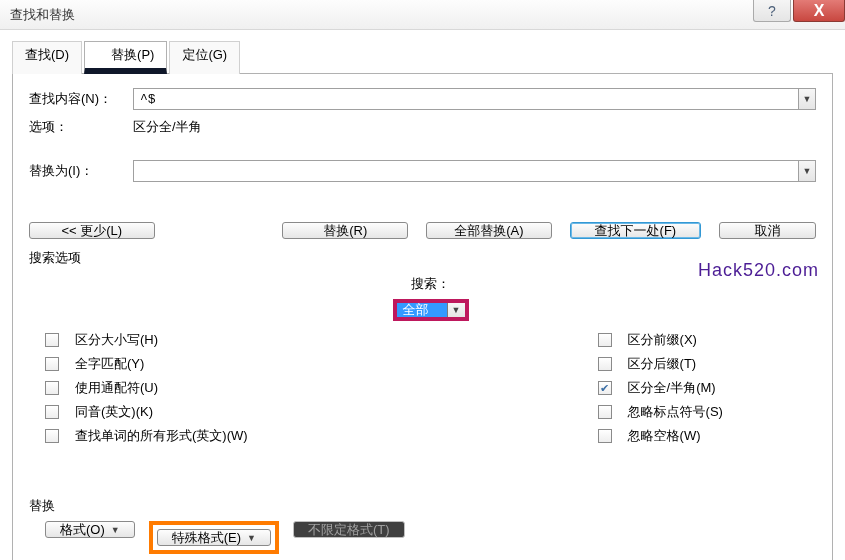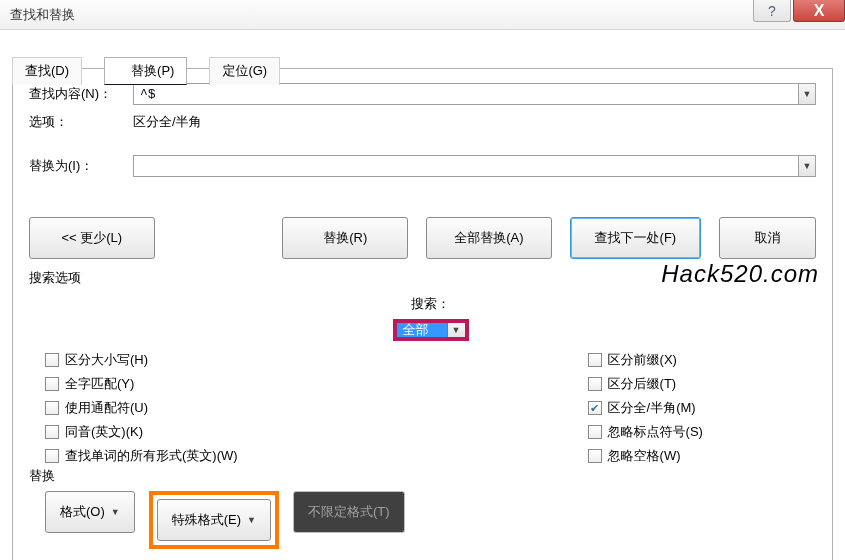--- a/index.html
+++ b/index.html
@@ -6,60 +6,60 @@
 body { background: #fff; width: 845px; height: 560px; overflow: hidden; }
 
 .titlebar { height: 30px; background: linear-gradient(to bottom, #fdfdfd, #f0f0f0); border-bottom: 1px solid #d8d8d8; display: flex; align-items: center; padding-left: 10px; position: relative; }
 .titlebar .title { color: #333; }
 .titlebar .btns { position: absolute; right: 0; top: 0; display: flex; }
 .titlebar .help-btn { width: 38px; height: 22px; background: linear-gradient(to bottom, #f5f5f5, #e5e5e5); border: 1px solid #aaa; border-top: none; border-radius: 0 0 3px 3px; margin-right: 2px; display: flex; align-items: center; justify-content: center; color: #4c607a; font-size: 14px; }
 .titlebar .close-btn { width: 52px; height: 22px; background: linear-gradient(to bottom, #e37b76, #c84740); border: 1px solid #8b3a34; border-top: none; border-radius: 0 0 3px 3px; display: flex; align-items: center; justify-content: center; color: #fff; font-size: 16px; font-weight: bold; }
 
 .dialog-body { padding: 10px 12px; }
 
-.tabs { display: flex; position: relative; top: 17px; z-index: 2; gap: 20px; }
+.tabs { display: flex; position: relative; top: 1px; z-index: 2; }
 .tab { border: 1px solid #b1b1b1; border-bottom: none; padding: 4px 12px; background: #fff; margin-right: 2px; cursor: pointer; }
 .tab.inactive { border-color: #d0d0d0; background: #f9f9f9; }
-.tab.active { border-bottom: 1px solid #0f172a; padding-left: 26px; }
+.tab.active { border-bottom: 6px solid #0f172a; padding-left: 26px; }
 
 .panel { border: 1px solid #b1b1b1; padding: 14px 16px 16px 16px; position: relative; height: 498px; }
 
 .row { display: flex; align-items: center; margin-bottom: 8px; }
 .row .lbl { width: 104px; }
 .row .val { flex: 1; }
 
 .combo { display: flex; width: 100%; }
 .combo input { flex: 1; border: 1px solid #a0a0a0; border-right: none; height: 22px; padding: 0 6px; font-family: "Courier New", monospace; }
 .combo .dd { width: 18px; height: 22px; border: 1px solid #a0a0a0; background: linear-gradient(to bottom, #f6f6f6, #e5e5e5); display: flex; align-items: center; justify-content: center; font-size: 9px; color: #444; cursor: pointer; }
 
 .btnrow { display: flex; gap: 18px; margin-top: 40px; margin-bottom: 8px; }
-.btn { height: 42px; border: 1px solid #8a8a8a; background: linear-gradient(to bottom, #fdfdfd, #e6e6e6); border-radius: 3px; padding: 0 14px; cursor: pointer; white-space: nowrap; display: inline-flex; align-items: center; justify-content: center; }
+.btn { height: 17px; border: 1px solid #8a8a8a; background: linear-gradient(to bottom, #fdfdfd, #e6e6e6); border-radius: 3px; padding: 0 14px; cursor: pointer; white-space: nowrap; display: inline-flex; align-items: center; justify-content: center; }
 .btn.wide { width: 130px; }
 .btn.wider { width: 136px; }
 .btn.default { border-color: #3398d4; box-shadow: 0 0 0 1px #6bb8e6 inset; }
 .btn .caret { font-size: 9px; margin-left: 6px; color: #444; }
 .btn.disabled { color: #a0a0a0; border-color: #c0c0c0; background: #404040; cursor: default; }
 
 .fieldset-lbl { margin-top: 10px; margin-bottom: 8px; }
 .search-row { display: flex; align-items: center; margin-left: 16px; margin-bottom: 10px; gap: 6px; flex-direction: column; }
 .select-box { display: flex; border: 4px solid #be185d; height: 22px; }
 .select-box .sel { background: #3399ff; color: #fff; padding: 0 18px 0 6px; display: flex; align-items: center; }
 .select-box .dd { width: 18px; background: linear-gradient(to bottom, #f6f6f6, #e5e5e5); border-left: 1px solid #7a7a7a; display: flex; align-items: center; justify-content: center; font-size: 9px; color: #444; cursor: pointer; }
 
 .checks { display: flex; gap: 40px; margin-left: 16px; }
 .checks .col { display: flex; flex-direction: column; gap: 6px; }
-.chk { display: flex; align-items: center; gap: 6px; }
+.chk { display: flex; align-items: center; gap: 16px; }
 .chk .box { width: 14px; height: 14px; border: 1px solid #8a8a8a; background: linear-gradient(to bottom, #fff, #eee); display: flex; align-items: center; justify-content: center; font-size: 11px; color: #3a6ea5; }
 .checks .col.right { margin-left: 310px; justify-content: flex-end; }
 
 .bottom-section { position: absolute; bottom: 16px; left: 16px; right: 16px; }
 .bottom-btns { display: flex; gap: 14px; margin-left: 16px; margin-top: 6px; }
 .highlight-box { border: 4px solid #ff7b00; padding: 4px; display: inline-block; }
 
-.watermark { position: absolute; right: 26px; top: 260px; color: #000000; font-size: 24px; font-style: italic; letter-spacing: 1px; pointer-events: none; }
+.watermark { position: absolute; right: 26px; top: 260px; color: #4c1d95; font-size: 18px; letter-spacing: 1px; pointer-events: none; }
 </style>
 </head>
 <body>
 
 <div class="titlebar">
   <span class="title">查找和替换</span>
   <div class="btns">
     <div class="help-btn">?</div>
     <div class="close-btn">X</div>
   </div>

